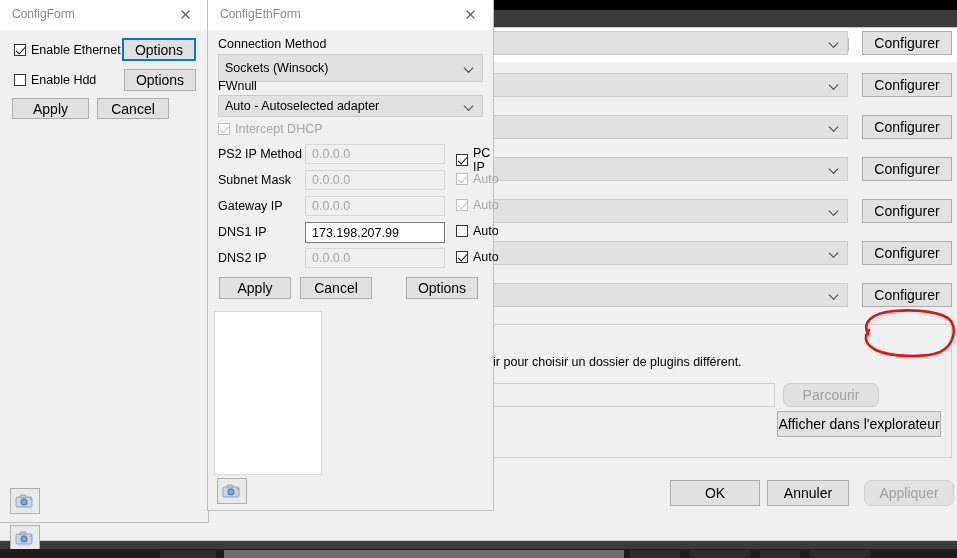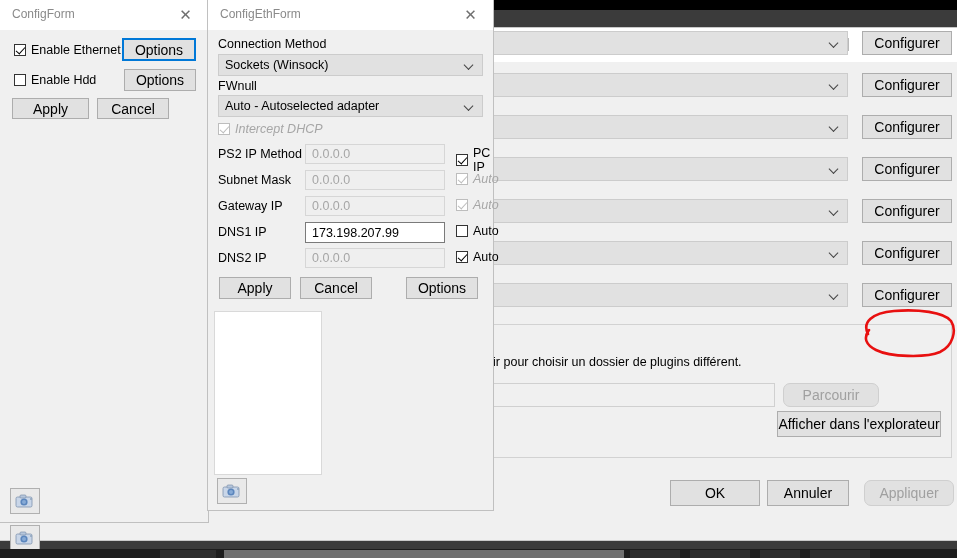--- a/index.html
+++ b/index.html
@@ -48,21 +48,21 @@
     overflow:hidden;white-space:nowrap;
   }
   .tbox.dis{background:#efefef;border:1px solid #d6d6d6;color:#a6a6a6;}
   .tbox.ro{background:#f0f0f0;border:1px solid #d0d0d0;color:#8b8b8b;}
 
   .cbx{position:absolute;display:flex;align-items:center;font-size:12.5px;}
   .cbx .box{width:12px;height:12px;box-sizing:border-box;border:1px solid #333;background:#fff;
     position:relative;flex:0 0 auto;margin-right:5px;}
   .cbx .box.checked:after{content:"";position:absolute;left:3px;top:0px;width:4px;height:8px;
     border-right:1.6px solid #000;border-bottom:1.6px solid #000;transform:rotate(42deg);}
-  .cbx.dis{color:#a6a6a6;font-style:italic;}
+  .cbx.dis{color:#a6a6a6;}
   .cbx.dis .box{border-color:#bdbdbd;}
   .cbx.dis .box.checked:after{border-color:#bdbdbd;}
 
   .lbl{position:absolute;font-size:12.5px;color:#000;white-space:nowrap;}
 
   
   #main-window{left:-2px;top:28px;width:959px;height:512px;background:#f0f0f0;
     box-shadow:0 0 0 1px #c8c8c8;}
   #main-window .titlebar{height:34px;background:#fff;}
   #main-sidebar{position:absolute;left:6px;top:36px;width:100px;height:440px;
@@ -256,21 +256,21 @@
   </div>
 </div>
 
 <div id="configeth" class="win">
   <div class="titlebar">
     <div class="title">ConfigEthForm</div>
     <div class="wbtn" style="right:0;font-size:15px;">✕</div>
   </div>
 
   <div class="lbl" style="left:10px;top:37px;">Connection Method</div>
-  <div class="combo" style="left:10px;top:54px;width:265px;height:22px;">
+  <div class="combo" style="left:10px;top:54px;width:265px;height:28px;">
     <span>Sockets (Winsock)</span>
     <span class="arrow"></span>
   </div>
 
   <div class="lbl" style="left:10px;top:79px;">FWnull</div>
   <div class="combo" style="left:10px;top:95px;width:265px;height:22px;">
     <span>Auto - Autoselected adapter</span>
     <span class="arrow"></span>
   </div>
 

